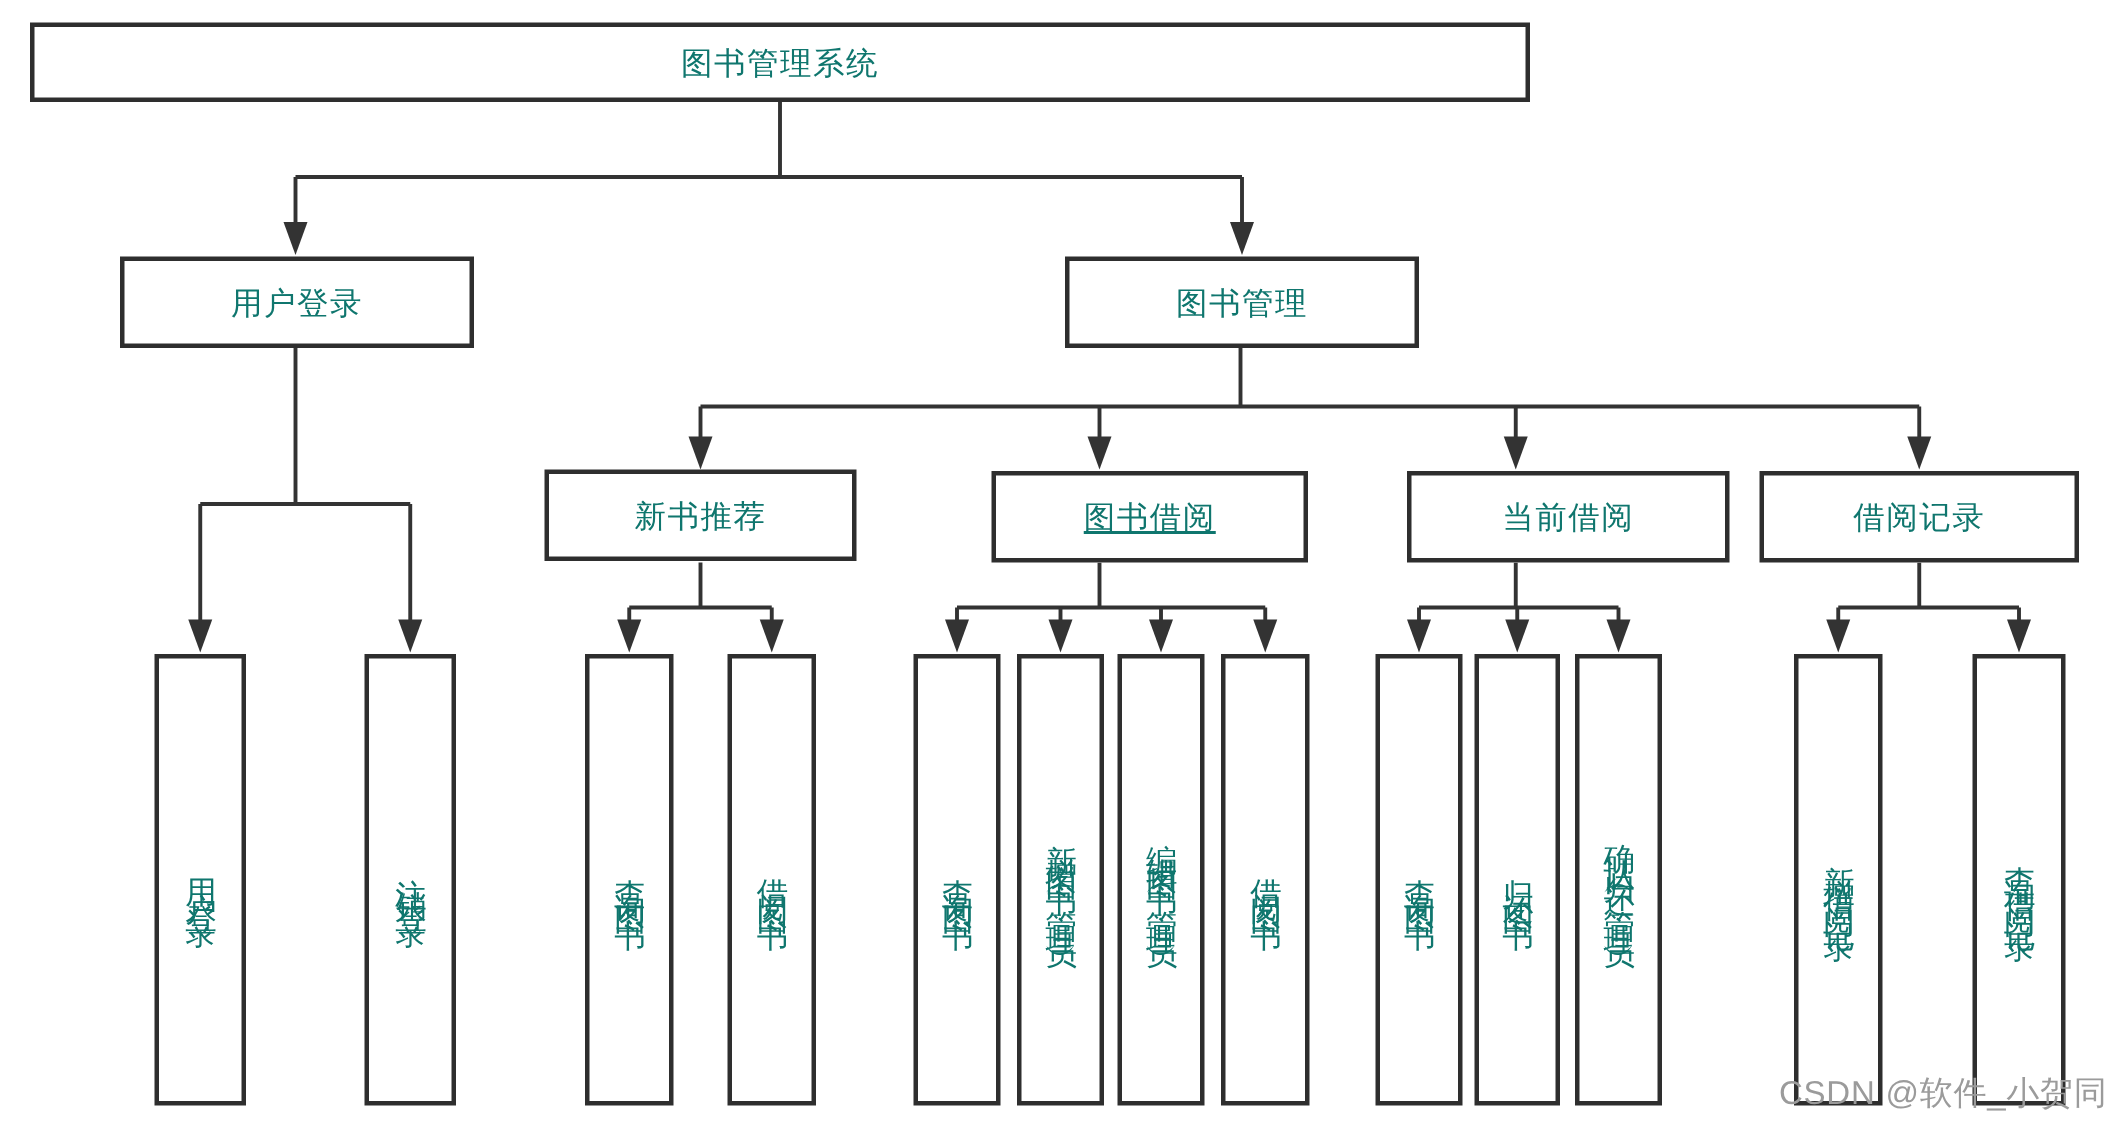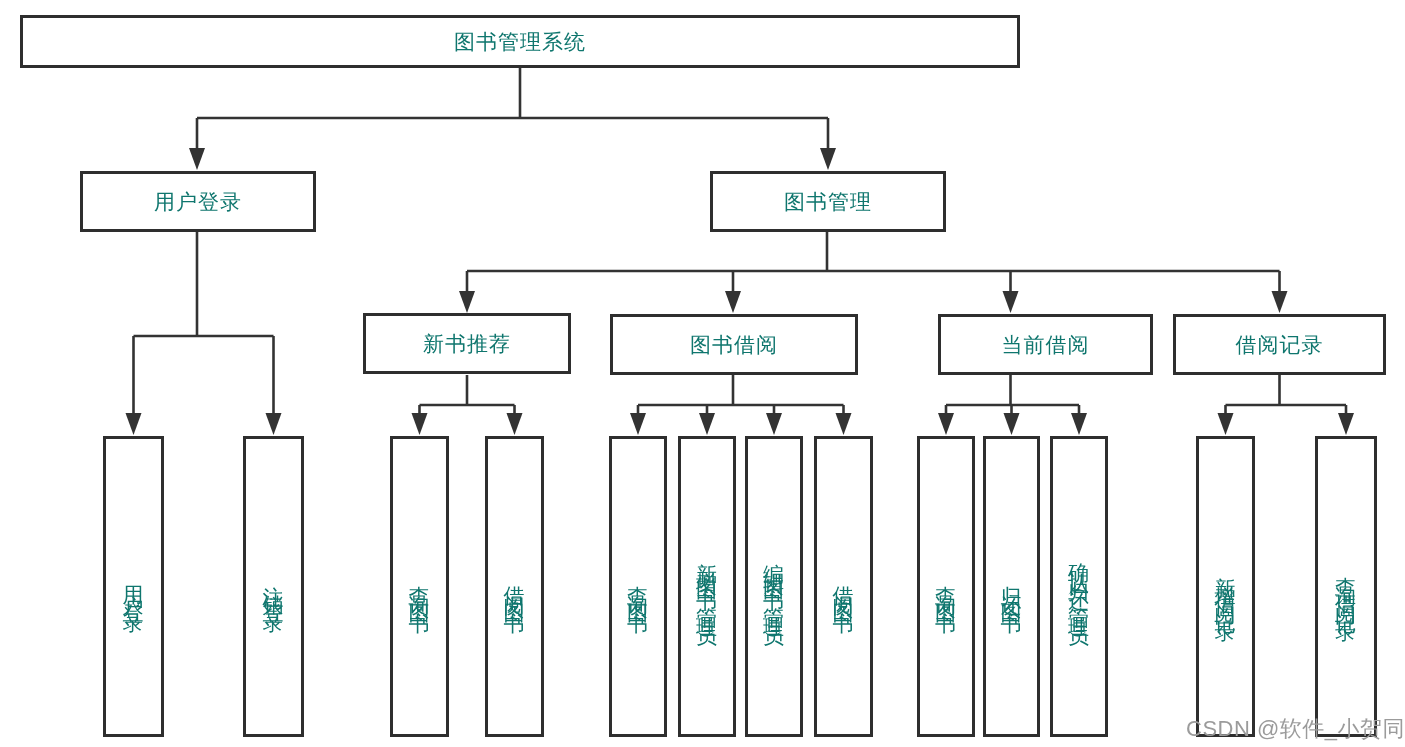--- a/index.html
+++ b/index.html
@@ -42,21 +42,21 @@
     letter-spacing: 9px;
     font-size: 21px;
     white-space: normal;
     line-height: 1;
   }
   
   .n-root  { left: 20px;   top: 15px;  width: 1000px; height: 53px; }
   .n-l2a   { left: 80px;   top: 171px; width: 236px;  height: 61px; }
   .n-l2b   { left: 710px;  top: 171px; width: 236px;  height: 61px; }
   .n-l3a   { left: 363px;  top: 313px; width: 208px;  height: 61px; }
-  .n-l3b   { left: 610px;  top: 314px; width: 248px;  height: 61px; }
+  .n-l3b   { left: 661px;  top: 314px; width: 211px;  height: 61px; text-decoration: underline; }
   .n-l3c   { left: 903px;  top: 314px; width: 215px;  height: 61px; margin-left: 35px; }
   .n-l3d   { left: 1173px; top: 314px; width: 213px;  height: 61px; }
   
   .lf      { top: 436px; height: 301px; }
   .lf-1  { left: 103px;  width: 61px; }
   .lf-2  { left: 243px;  width: 61px; }
   .lf-3  { left: 390px;  width: 59px; }
   .lf-4  { left: 485px;  width: 59px; }
   .lf-5  { left: 609px;  width: 58px; }
   .lf-6  { left: 678px;  width: 58px; }

